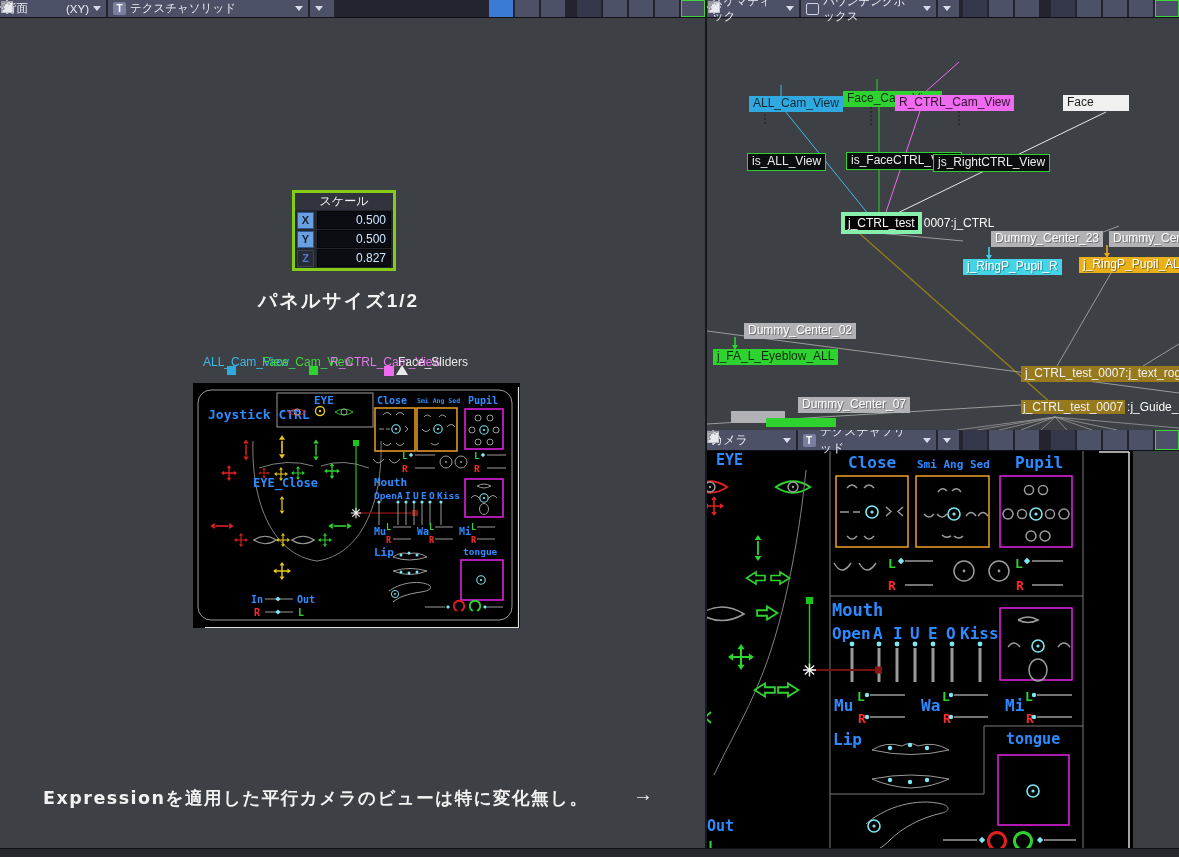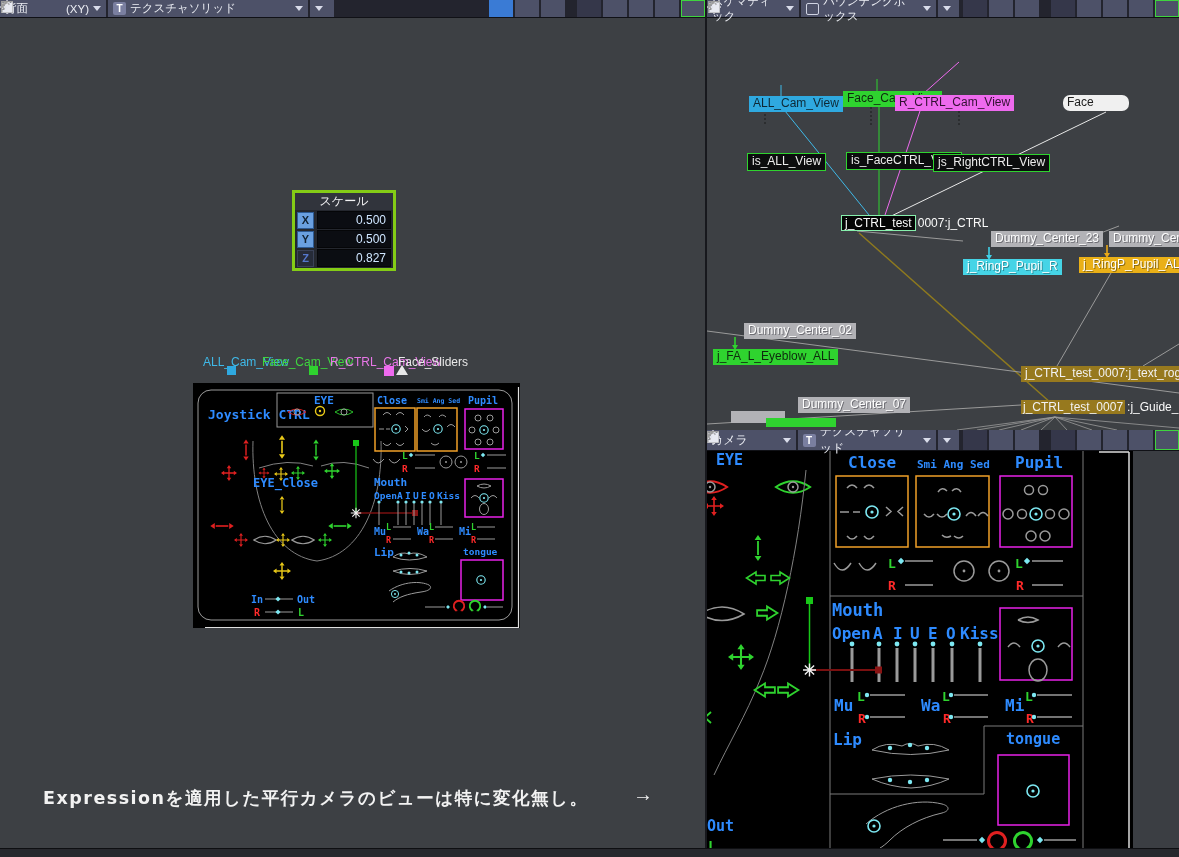--- a/index.html
+++ b/index.html
@@ -22,28 +22,28 @@
   .tbtn.dark{background:#35374a;}
   .tbtn.corner{border:1px solid #3fd43f;box-sizing:border-box;}
   .tgap{width:10px;flex:none;}
   .tpush{flex:1;}
   .tbtn svg{display:block;}
   
   .node{position:absolute;height:16px;line-height:15px;font-size:12px;padding:0 4px;white-space:nowrap;cursor:default;z-index:5;}
   .n-blue{background:#2fa9e0;color:#0e2835;}
   .n-green{background:#2fd32f;color:#0e2a0e;}
   .n-magenta{background:#ee6aee;color:#321032;}
-  .n-white{background:#f0f0f0;color:#202020;min-width:58px;border-radius:7px;}
+  .n-white{background:#f0f0f0;color:#202020;min-width:58px;}
   .n-outline{border:1px solid #2fd32f;background:#0c0d0e;color:#ececec;line-height:14px;margin-top:26px;}
   .n-gray{background:#b2b2b6;color:#fdfdfd;text-shadow:1px 1px 0 #6e6e74;margin-left:28px;}
   .n-cyanfill{background:#45d4e6;color:#ffffff;text-shadow:1px 1px 0 #2a8a96;}
   .n-amber{background:#eab017;color:#ffffff;text-shadow:1px 1px 0 #8a6a10;}
   .n-olive{background:#97791e;color:#f2f2f2;}
   .n-part{background:transparent;color:#f2f2f2;padding:0;}
-  .jbox{border:1px solid #86efac;background:#050505;padding:0 3px;color:#fafafa;}
+  .jbox{border:4px solid #86efac;background:#050505;padding:0 3px;color:#fafafa;}
   .jsuf{color:#fafafa;padding-left:2px;}
   .gbox{background:#97791e;padding:0 2px;color:#f2f2f2;}
   
   #scalePanel{position:absolute;left:292px;top:190px;width:98px;background:#24272e;border:3px solid #84cc16;z-index:10;}
   #scalePanel .sp-title{height:17px;line-height:17px;text-align:center;color:#f2f2f4;font-size:12px;background:#31343c;}
   .sp-row{display:flex;align-items:center;height:18px;margin:1px 2px;}
   .sp-axis{width:15px;height:15px;line-height:15px;text-align:center;font-size:11px;font-weight:bold;
            color:#123;background:#6aa0e0;border:1px solid #2d5a93;flex:none;}
   .sp-axis.zoff{background:#262b38;color:#5577cc;border:1px solid #3a4258;}
   .sp-val{flex:1;margin-left:3px;background:#0b0d12;color:#cfe6ff;font-size:12px;text-align:right;
@@ -197,20 +197,21 @@
       <div class="sp-row">
         <span class="sp-axis">Y</span>
         <span class="sp-val">0.500</span>
       </div>
       <div class="sp-row">
         <span class="sp-axis zoff">Z</span>
         <span class="sp-val">0.827</span>
       </div>
     </div>
 
+    <div id="panelSizeLabel">パネルサイズ1/2</div>
 
     <div class="camlbl" style="left:203px;color:#3fb9e8">ALL_Cam_View</div>
     <div class="camlbl" style="left:262px;color:#3fd43f">Face_Cam_View</div>
     <div class="camlbl" style="left:330px;color:#e876e8">R_CTRL_Cam_View</div>
     <div class="camlbl" style="left:398px;color:#e8e8e8">Face_Sliders</div>
     <div class="cammark" style="left:227px;background:#2fa9e0"></div>
     <div class="cammark" style="left:309px;background:#2fd32f"></div>
     <div class="cammark" style="left:384px;width:10px;height:10px;background:#ee6aee"></div>
     <div class="camtri" style="left:396px"></div>
 

